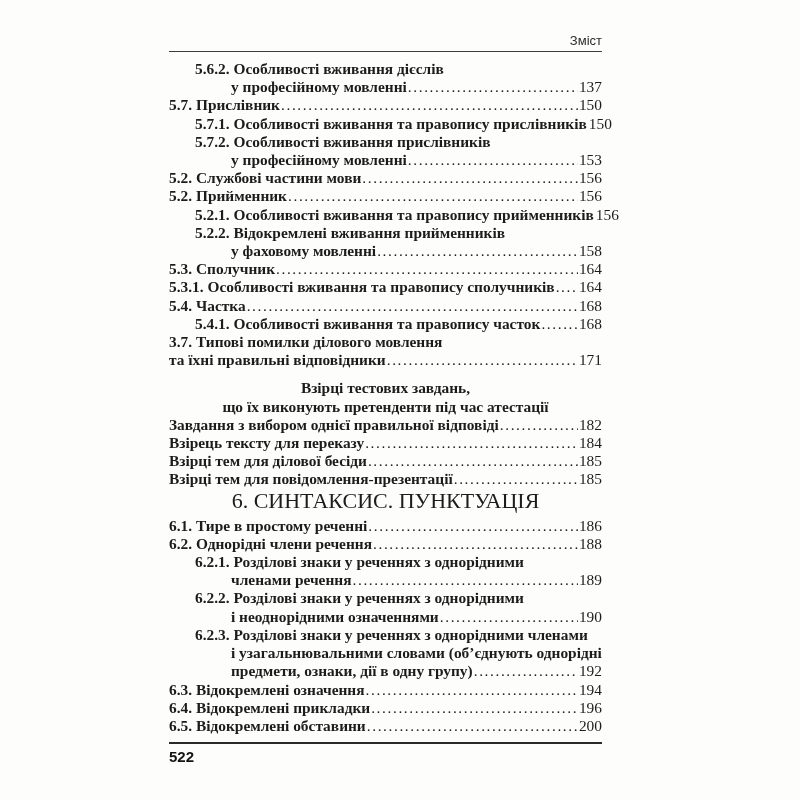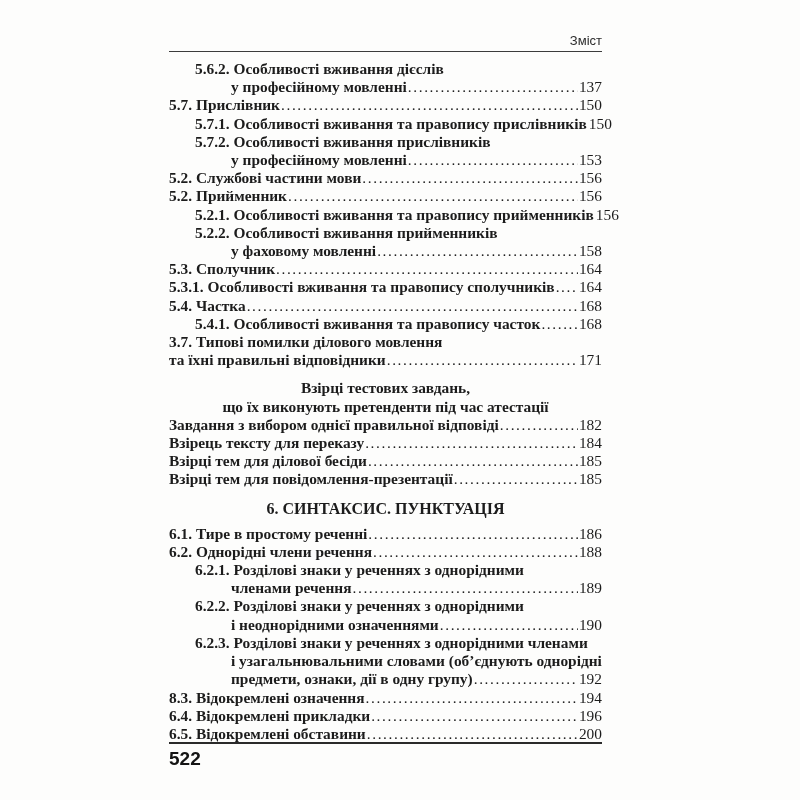--- a/index.html
+++ b/index.html
@@ -57,36 +57,35 @@
   .pg { white-space: nowrap; }
   .sec-head {
     text-align: center;
     font-weight: bold;
     margin-top: 10px;
     font-family: Liberation Serif, serif;
   }
   .sec-head div { line-height: 18.2px; }
   .chapter-head {
     text-align: center;
-    font-weight: bold;
-    font-size: 16px;
+    font-weight: normal;
+    font-size: 22px;
     line-height: 24px;
-    margin-top: 8px;
     margin-bottom: 4px;
   }
   .footer {
     position: absolute;
     left: 169px;
     top: 742px;
     width: 433px;
     border-top: 2px solid #2a2a2a;
     padding-top: 4px;
     font-family: "Liberation Sans", sans-serif;
     font-weight: bold;
-    font-size: 19px;
+    font-size: 15px;
     color: #141414;
   }
 </style>
 </head>
 <body>
 
 <div class="page">
   <div class="content">
 
     <div class="running-head">Зміст</div>
@@ -126,21 +125,21 @@
       <span class="lbl">5.2. Прийменник</span>
       <span class="dots"></span>
       <span class="pg">156</span>
     </div>
     <div class="toc-line ind1">
       <span class="lbl">5.2.1. Особливості вживання та правопису прийменників</span>
       <span class="dots"></span>
       <span class="pg">156</span>
     </div>
     <div class="toc-line ind1">
-      <span class="lbl">5.2.2. Особливості вживання прийменників</span>
+      <span class="lbl">5.2.2. Відокремлені вживання прийменників</span>
     </div>
     <div class="toc-line ind2">
       <span class="lbl">у фаховому мовленні</span>
       <span class="dots"></span>
       <span class="pg">158</span>
     </div>
     <div class="toc-line">
       <span class="lbl">5.3. Сполучник</span>
       <span class="dots"></span>
       <span class="pg">164</span>
@@ -228,21 +227,21 @@
     </div>
     <div class="toc-line ind2">
       <span class="lbl">і узагальнювальними словами (об’єднують однорідні</span>
     </div>
     <div class="toc-line ind2">
       <span class="lbl">предмети, ознаки, дії в одну групу)</span>
       <span class="dots"></span>
       <span class="pg">192</span>
     </div>
     <div class="toc-line">
-      <span class="lbl">8.3. Відокремлені означення</span>
+      <span class="lbl">6.3. Відокремлені означення</span>
       <span class="dots"></span>
       <span class="pg">194</span>
     </div>
     <div class="toc-line">
       <span class="lbl">6.4. Відокремлені прикладки</span>
       <span class="dots"></span>
       <span class="pg">196</span>
     </div>
     <div class="toc-line">
       <span class="lbl">6.5. Відокремлені обставини</span>

